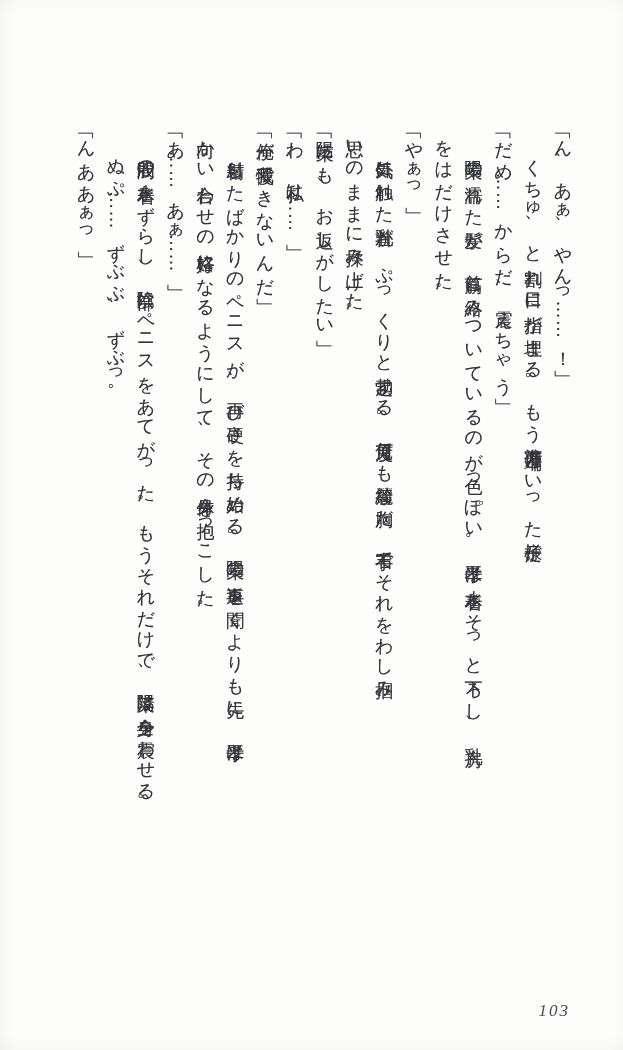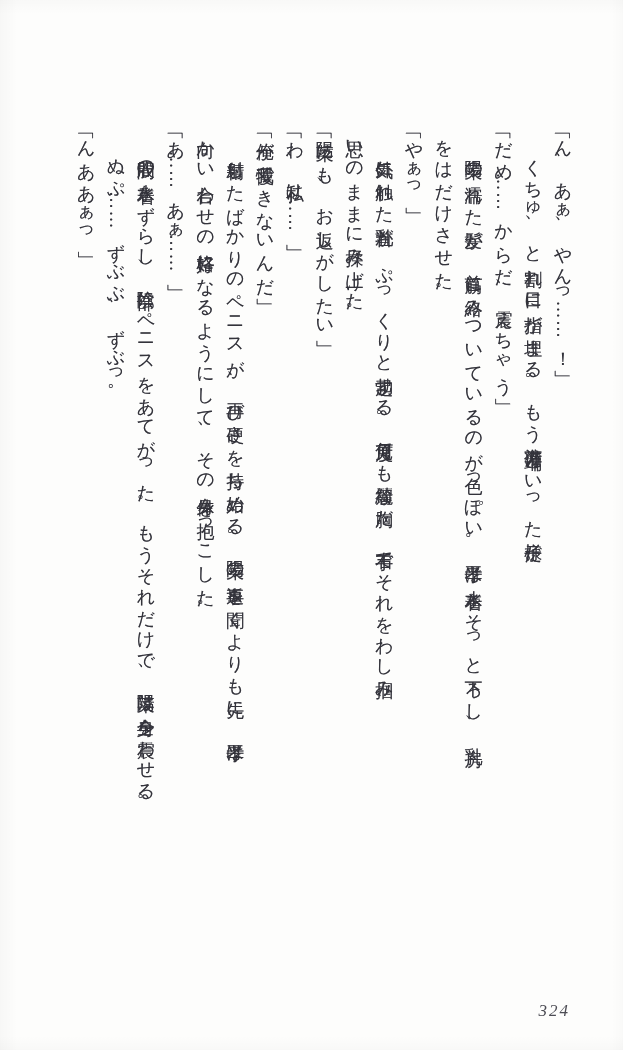--- a/index.html
+++ b/index.html
@@ -74,13 +74,13 @@
     <p class="dialogue">「陽菜にも、お返しがしたい」</p>
     <p class="dialogue">「わ、私は……」</p>
     <p class="dialogue">「俺が我慢できないんだ」</p>
     <p class="narrative">射精したばかりのペニスが、再び硬さを持ち始める。陽菜の返事を聞くよりも先に、孝平は<br>向かい合わせの格好になるようにして、その身体を抱っこした。</p>
     <p class="dialogue">「あ……あぁ……」</p>
     <p class="narrative tight">股間の水着をずらし、陰部にペニスをあてがった。もうそれだけで、陽菜は全身を震わせる。</p>
     <p class="narrative">ぬぷ……ずぶぶ、ずぶっ。</p>
     <p class="dialogue">「んああぁっ」</p>
   </div>
 
-<div class="page-number">324</div>
+<div class="page-number">103</div>
 
 </body></html>

